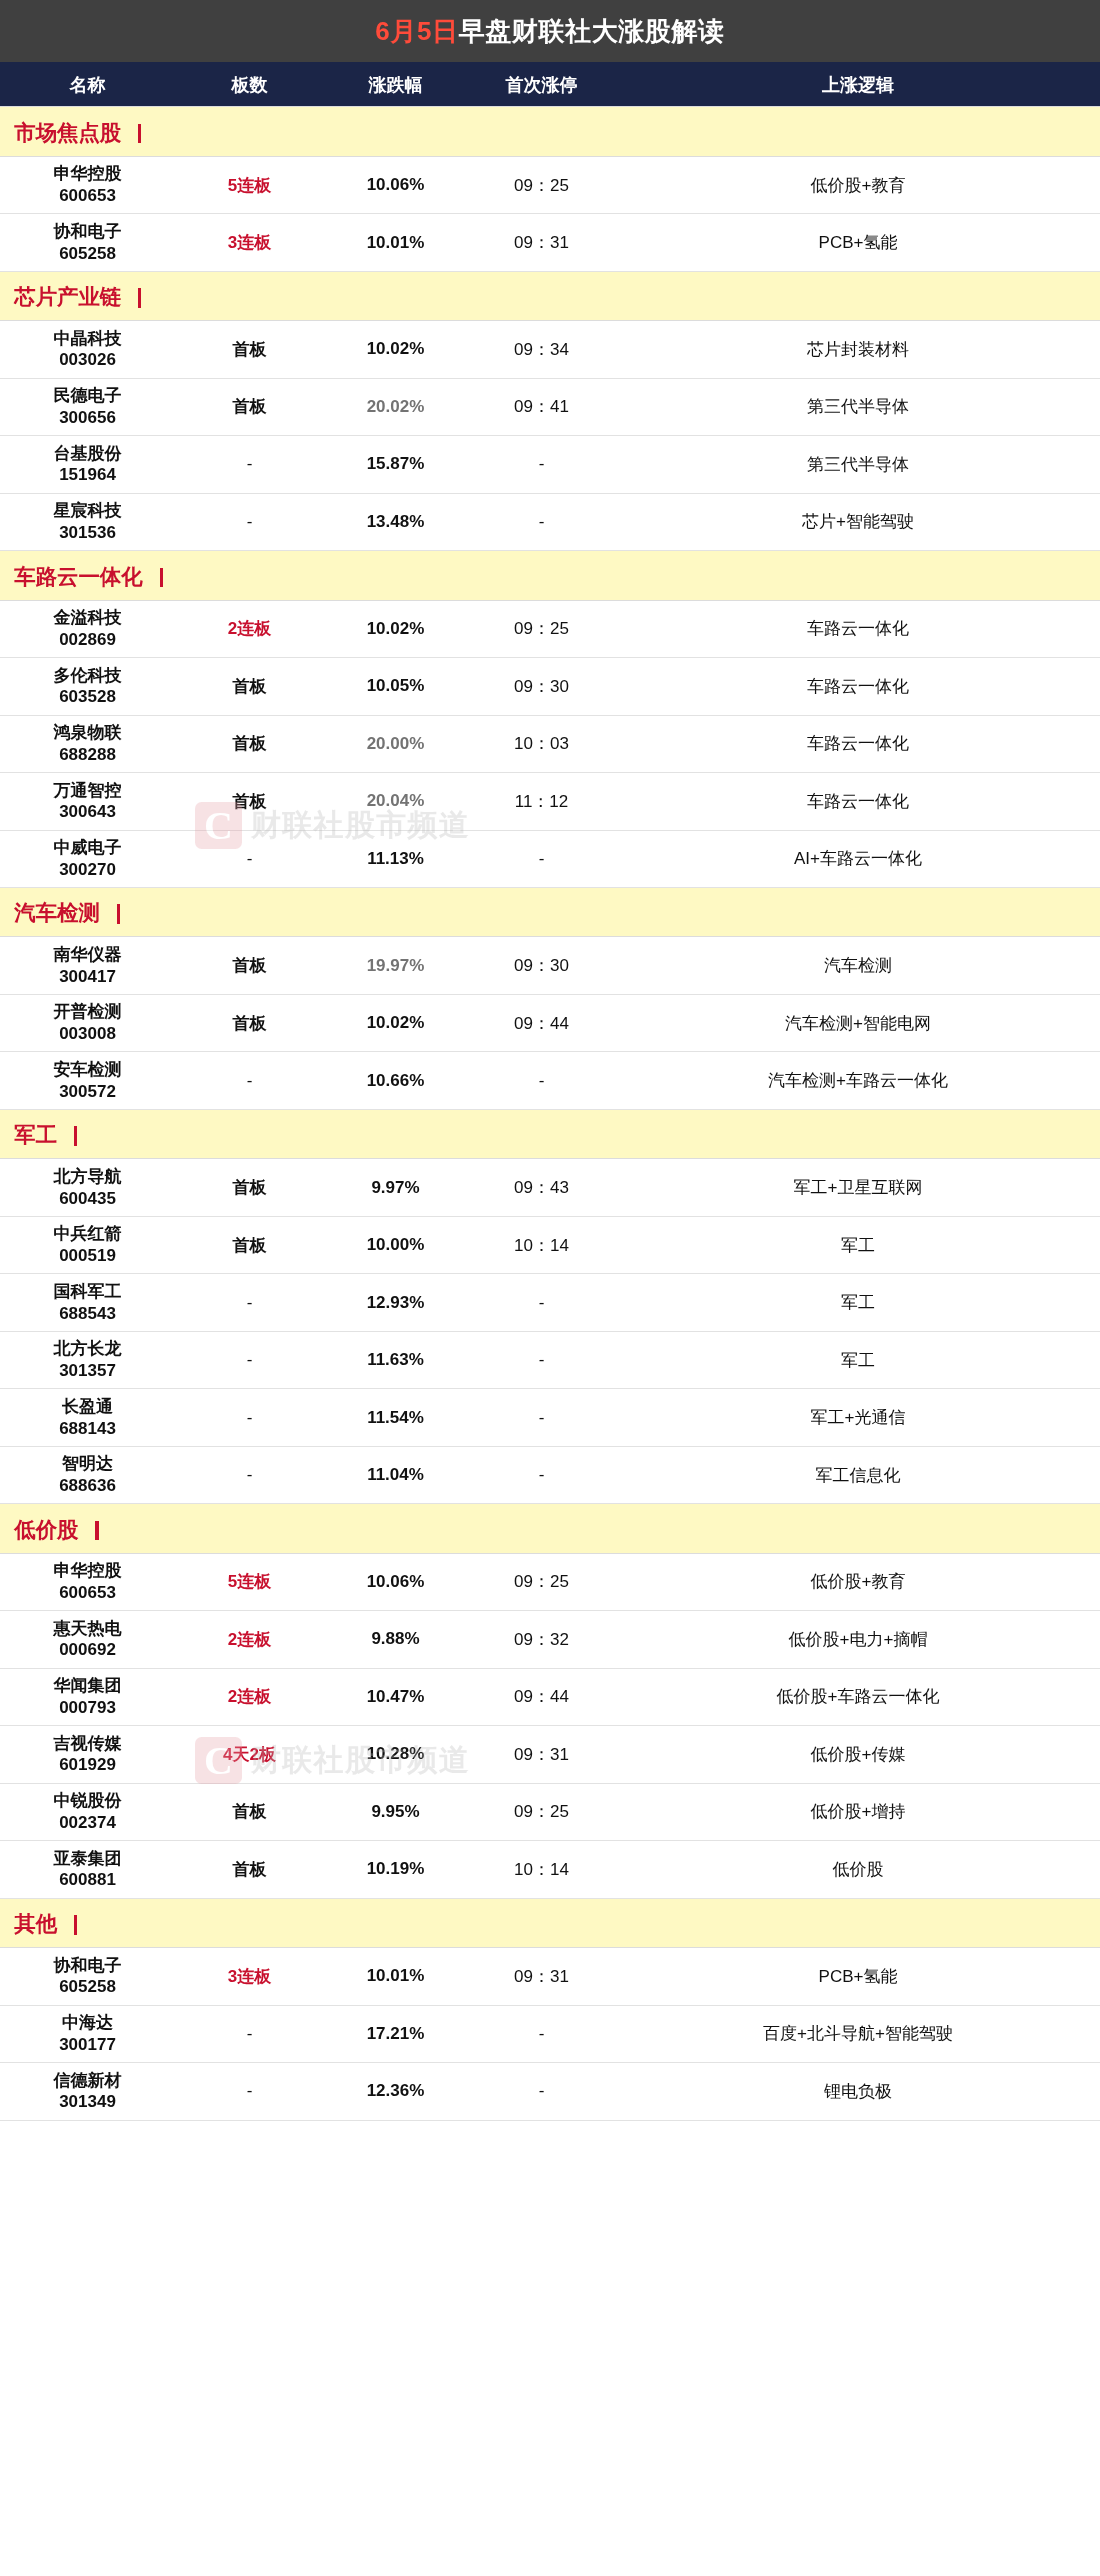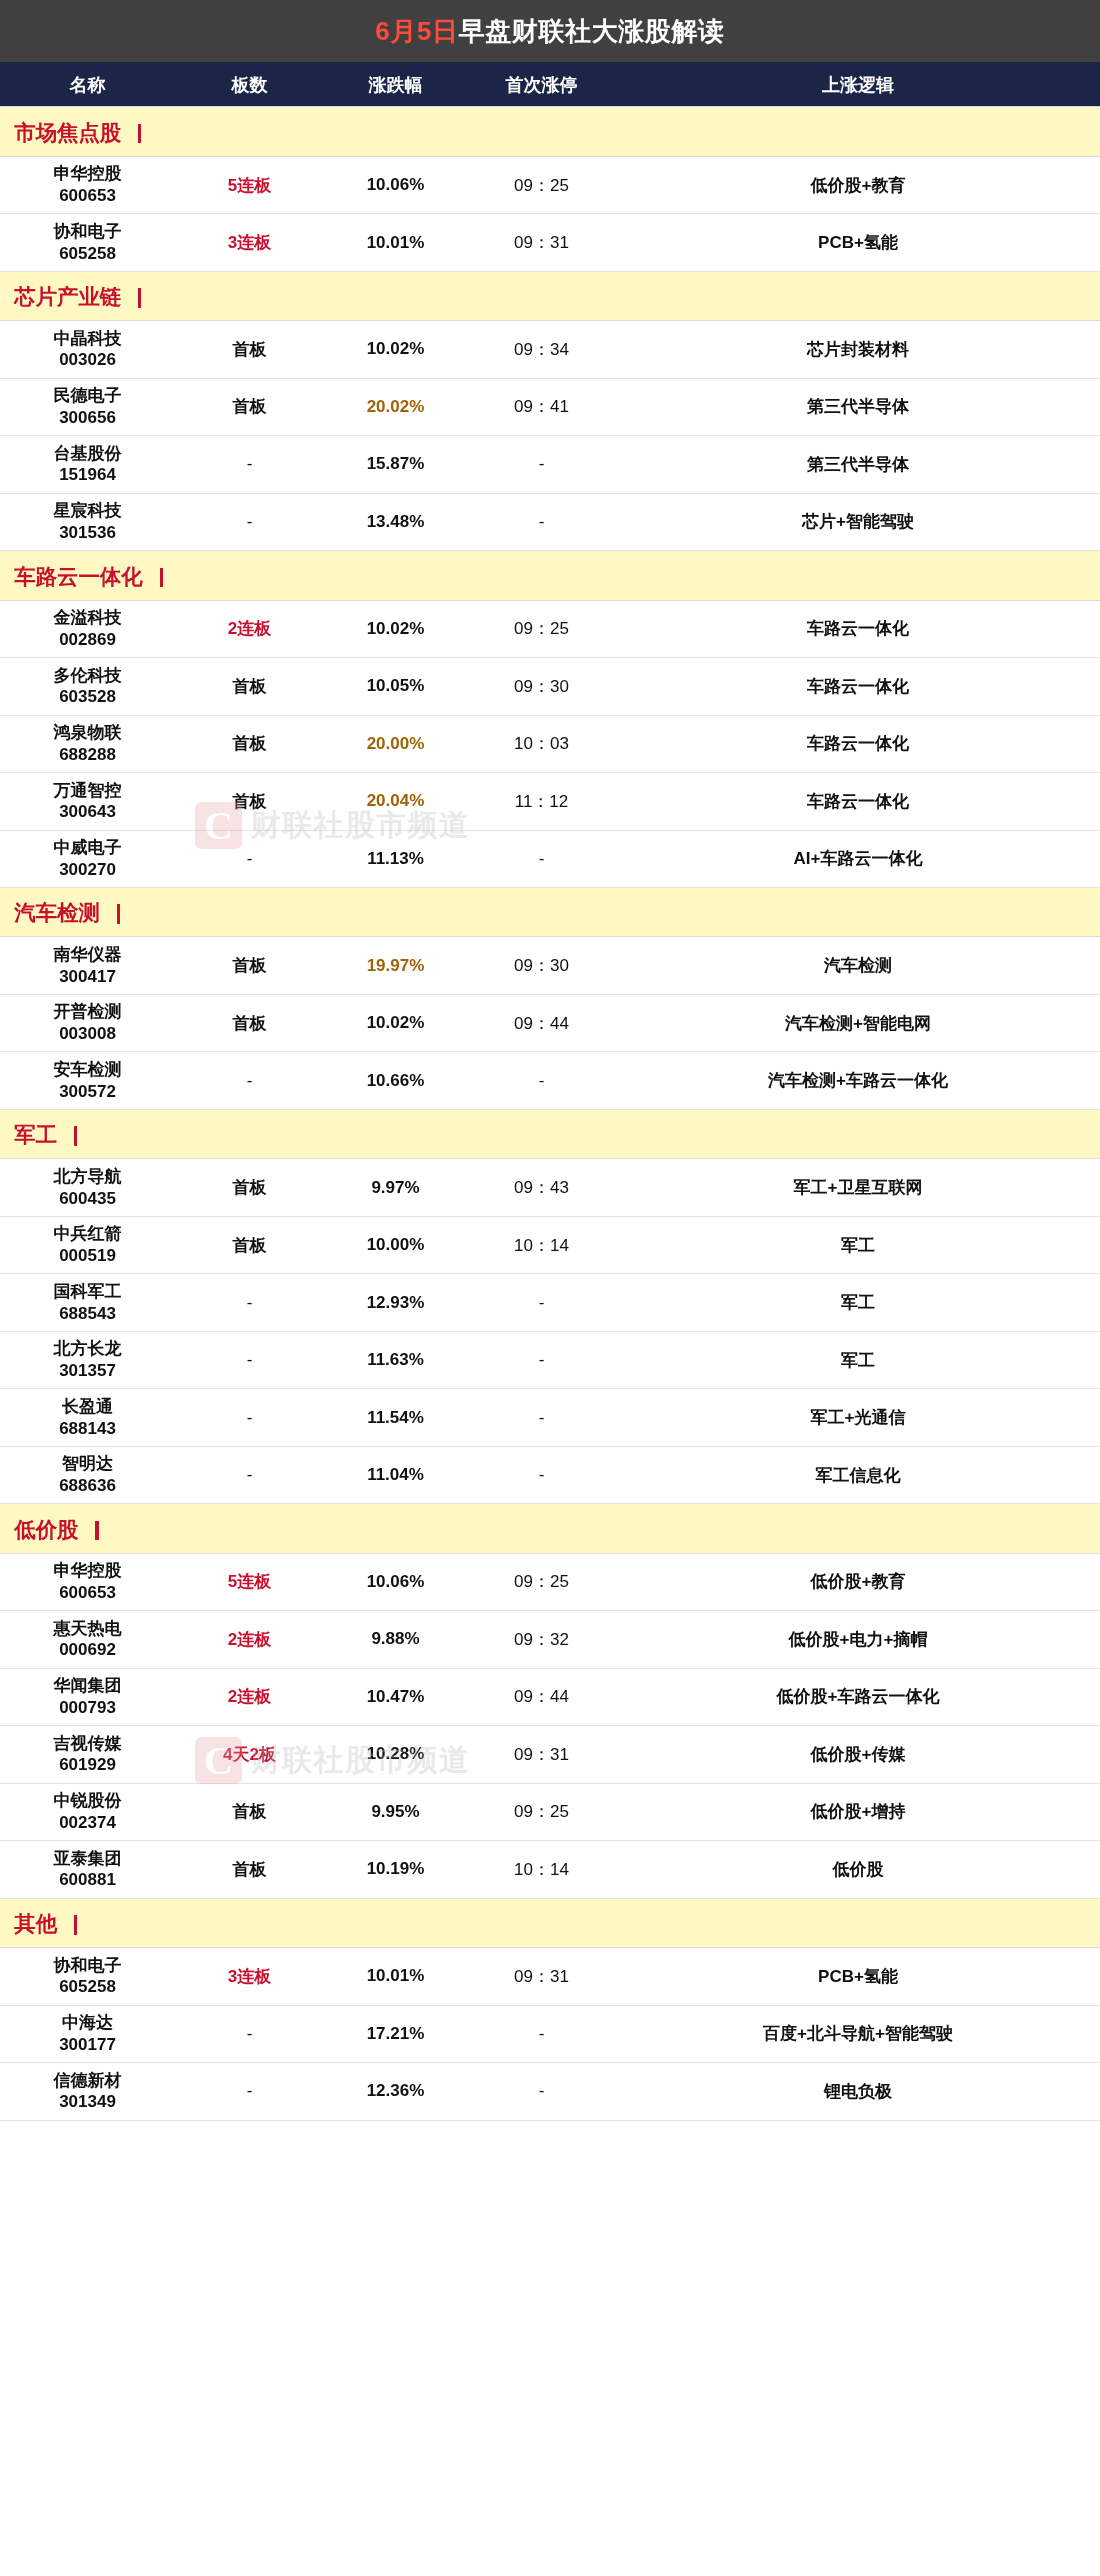--- a/index.html
+++ b/index.html
@@ -91,23 +91,23 @@
   td.cell-name .code {
     font-weight: bold;
   }
   td.cell-board {
     font-size: 16px;
     font-weight: bold;
   }
   td.cell-board.red { color: #c8102e; }
   td.cell-board.dash { color: #111111; font-weight: normal; }
   td.cell-chg { font-size: 17px; font-weight: bold; }
-  td.cell-chg.red { color: #a16207; margin-top: 23px; }
+  td.cell-chg.red { color: #737373; margin-top: 23px; }
   td.cell-time { font-size: 17px; }
-  td.cell-logic { font-size: 17px; font-weight: bold; }
+  td.cell-logic { font-size: 17px; font-weight: normal; }
 
   
   .watermark {
     position: absolute;
     display: flex;
     align-items: center;
     gap: 9px;
     opacity: 0.30;
     pointer-events: none;
     user-select: none;

